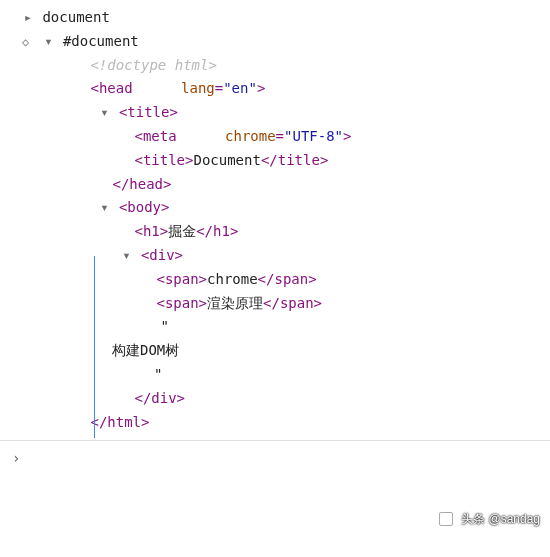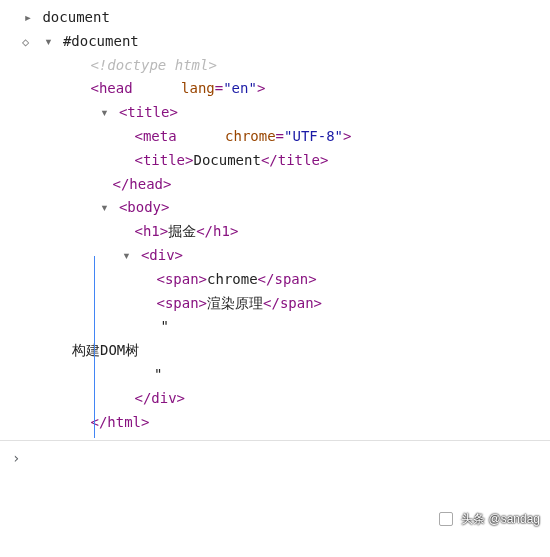--- a/index.html
+++ b/index.html
@@ -41,21 +41,21 @@
   .ind4 { width: 104px; }
   .ind-arrow3 { width: 68px; }
   .ind-arrow4 { width: 90px; }
   .tag-name { color: #881280; }
   .attr-name { color: #994500; margin-left: 40px; }
   .attr-value { color: #1a1aa6; }
   .text-content { color: #222; }
   .doctype { color: #b9b9b9; font-style: italic; }
   .punct { color: #881280; }
   .quote-token { color: #222; padding-left: 4px; }
-  .text-node-indent { padding-left: 72px; color: #222; }
+  .text-node-indent { padding-left: 112px; color: #222; }
   .close-brace-indent { padding-left: 150px; color: #222; }
   .guide {
     position: absolute;
     left: 94px;
     top: 256px;
     height: 182px;
     width: 1px;
     background: #4285f4;
   }
   .bottom-bar {

